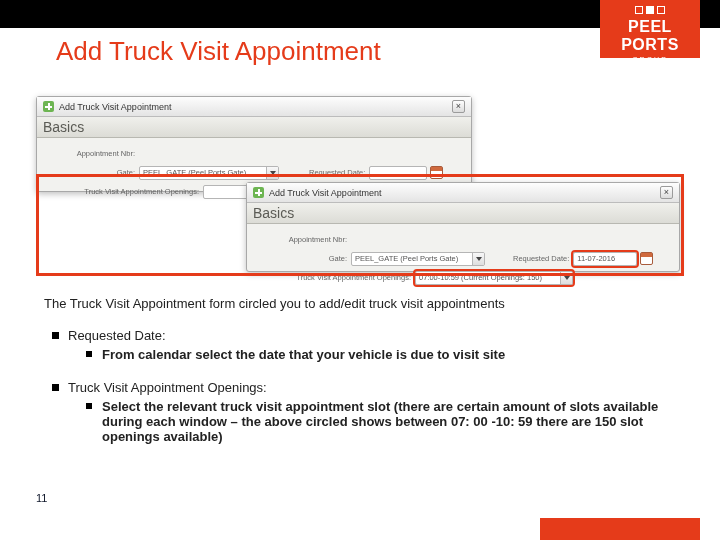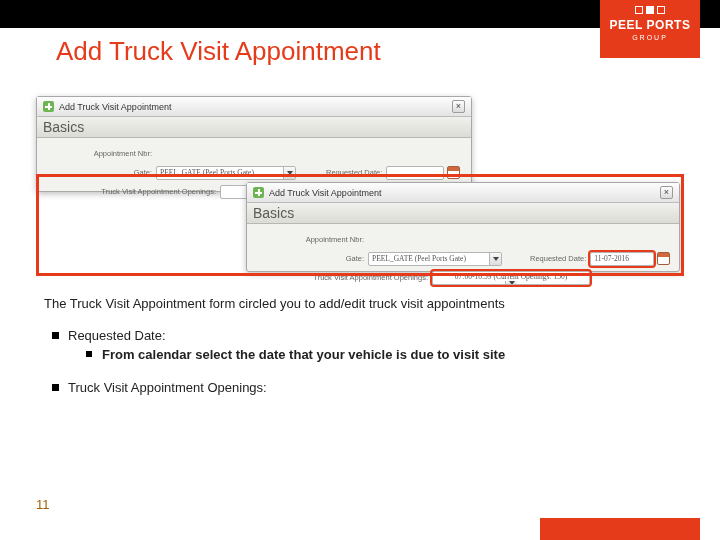--- a/index.html
+++ b/index.html
@@ -23,21 +23,21 @@
     top: 0; right: 20px;
     width: 100px; height: 58px;
     background: #e53b1a;
     color: #fff;
     text-align: center;
     padding-top: 6px;
     font-size: 11px;
     font-weight: bold;
     letter-spacing: 0.5px;
   }
-  .brand .line1 { font-size: 12px; }
+  .brand .line1 { font-size: 16px; }
   .brand .line2 { font-size: 7px; letter-spacing: 2px; font-weight: normal; margin-top: 2px; }
   .brand .squares {
     display: flex; justify-content: center; gap: 3px; margin-bottom: 4px;
   }
   .brand .squares span {
     width: 8px; height: 8px; border: 1px solid #fff; display: inline-block;
   }
   .brand .squares span.fill { background: #fff; }
 
   
@@ -105,36 +105,34 @@
   .shot-title .addicon::after  { left: 2px; top: 4.5px; width: 7px; height: 2px; }
 
   .section-band {
     background: linear-gradient(#f0f0ec,#dcdcd6);
     border-bottom: 1px solid #b8b8b1;
     padding: 2px 6px;
     font-size: 14px;
     color: #5b5b55;
   }
   .shot-body {
-    padding: 4px 8px 6px 8px;
+    padding: 4px 8px 6px 0;
     font-size: 7.5px;
     color: #555;
-    margin-left: 9px;
   }
   .row { display: flex; align-items: center; margin: 4px 0; height: 15px; }
   .label { flex: 0 0 auto; text-align: right; color: #666; }
   .field {
     height: 14px;
     border: 1px solid #b5b5b5;
     background: #fff;
     display: flex;
     align-items: center;
     border-radius: 2px;
     overflow: hidden;
-    font-family: Liberation Serif, serif;
   }
   .field .txt { flex: 1; padding: 0 3px; font-size: 7.5px; color: #555; white-space: nowrap; }
   .field .arrow {
     width: 12px; height: 100%;
     border-left: 1px solid #b5b5b5;
     background: linear-gradient(#f8f8f8,#dedede);
     display: flex; align-items: center; justify-content: center;
   }
   .field .arrow::after {
     content: ""; width: 0; height: 0;
@@ -150,21 +148,21 @@
     border-radius: 2px;
     position: relative;
   }
   .cal-icon::before {
     content: ""; position: absolute; top: 0; left: 0; right: 0; height: 4px;
     background: #d06a3e;
   }
 
   
   .hl-date   { outline: 2px solid #e53b1a; outline-offset: 0; }
-  .hl-open   { outline: 2px solid #e53b1a; outline-offset: 0; flex-direction: column; }
+  .hl-open   { outline: 2px solid #e53b1a; outline-offset: 0; }
 
   
   .intro {
     position: absolute;
     top: 296px; left: 44px;
     font-size: 13px;
     color: #222;
   }
   .bullets {
     position: absolute;
@@ -177,23 +175,23 @@
   .bullets .item .sq { flex: 0 0 10px; margin-right: 6px; margin-top: 4px; }
   .bullets .item .sq::before {
     content: ""; display: block; width: 7px; height: 7px; background: #000;
   }
   .bullets .sub { margin-left: 34px; font-weight: bold; }
   .bullets .sub .sq::before { width: 6px; height: 6px; }
   .group2 { margin-top: 18px; }
 
   .page-number {
     position: absolute;
-    left: 36px; bottom: 28px;
-    font-size: 13px;
-    color: #a16207;
+    left: 36px; bottom: 36px;
+    font-size: 11px;
+    color: #0f172a;
   }
   .footer-bar {
     position: absolute;
     right: 20px; bottom: 0;
     width: 160px; height: 22px;
     background: #e53b1a;
   }
 </style>
 </head>
 <body>
@@ -288,16 +286,20 @@
   </div>
   <div class="item sub">
     <span class="sq"></span>
     <span>From calendar select the date that your vehicle is due to visit site</span>
   </div>
 
   <div class="item group2">
     <span class="sq"></span>
     <span>Truck Visit Appointment Openings:</span>
   </div>
+  <div class="item sub">
+    <span class="sq"></span>
+    <span>Select the relevant truck visit appointment slot (there are certain amount of slots available during each window – the above circled shows between 07: 00 -10: 59 there are 150 slot openings available)</span>
+  </div>
 </div>
 
 <div class="page-number">11</div>
 <div class="footer-bar"></div>
 
 </body></html>

